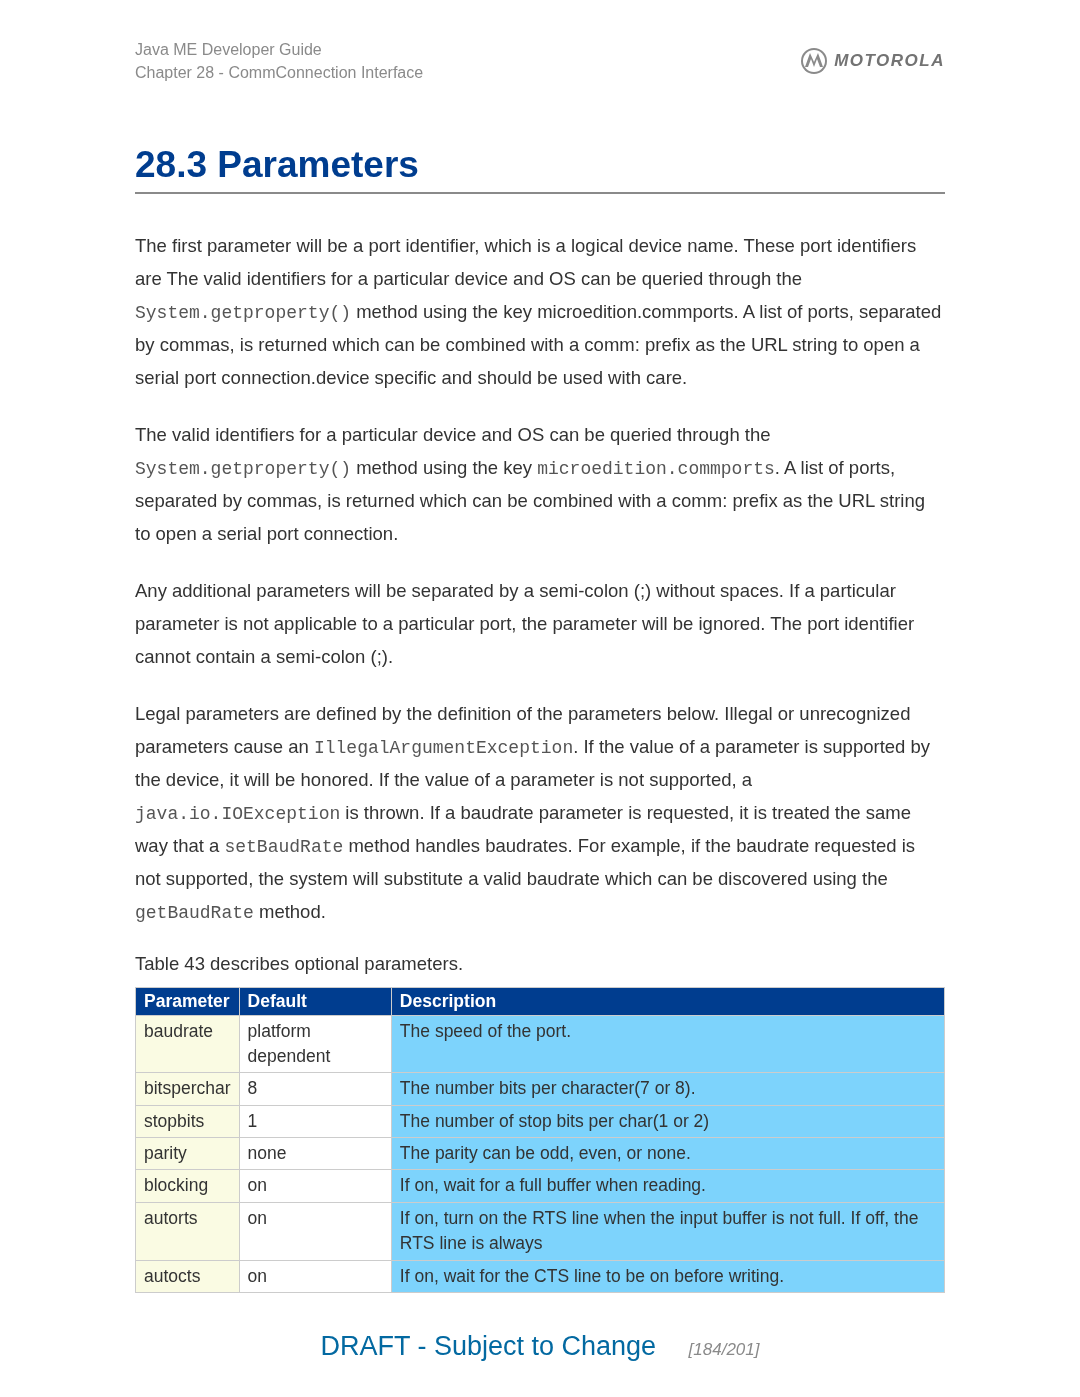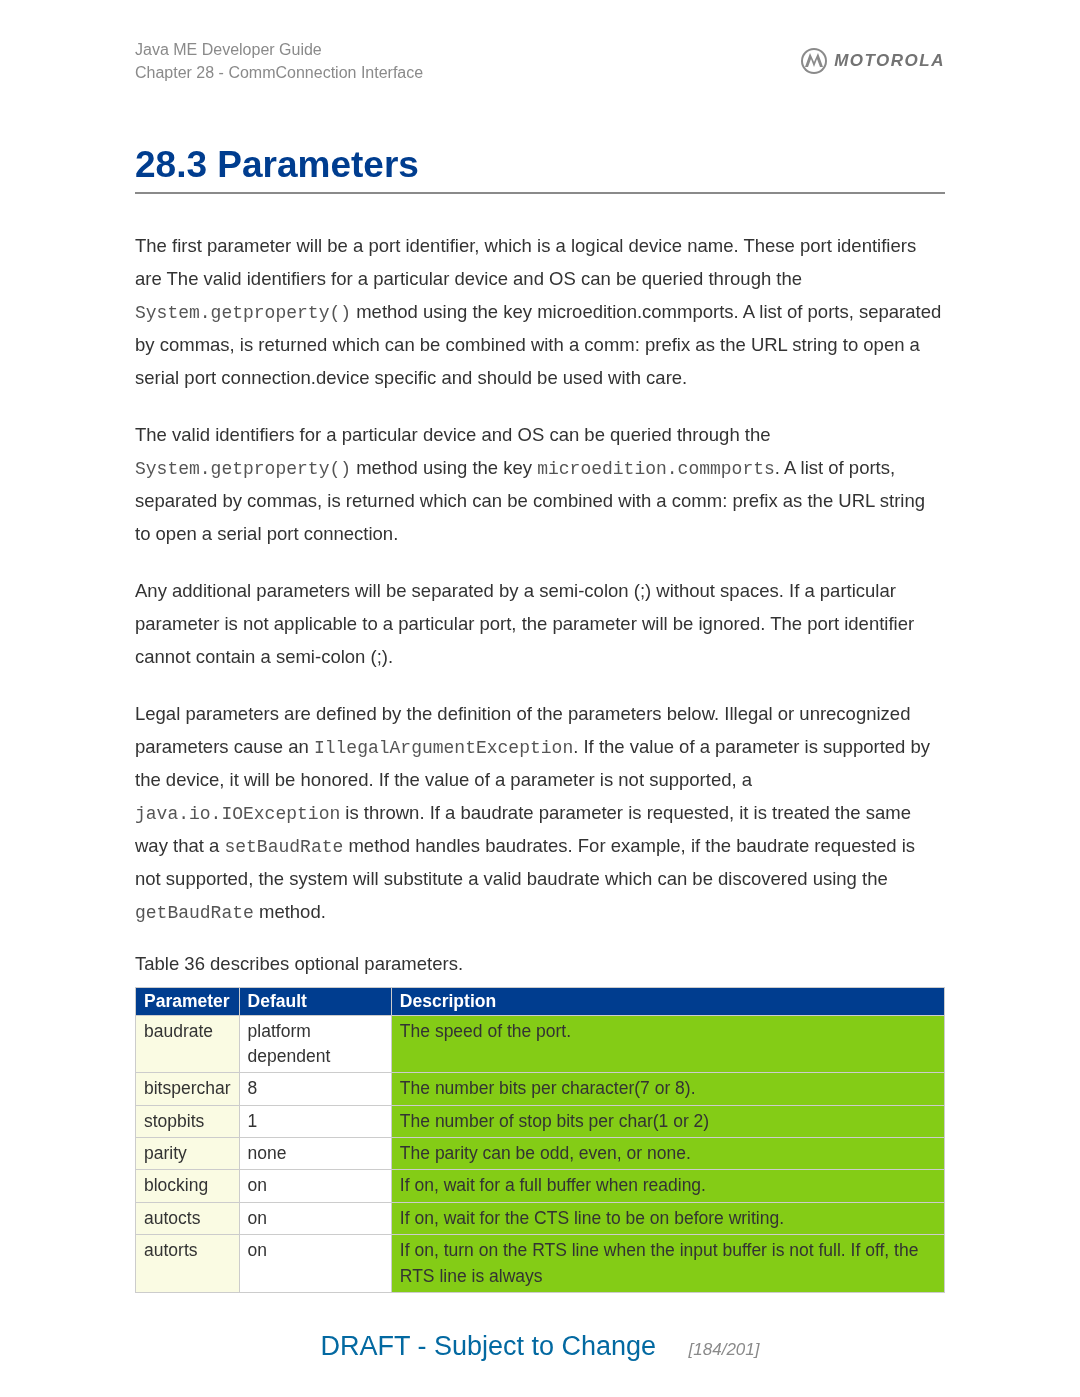--- a/index.html
+++ b/index.html
@@ -79,21 +79,21 @@
   }
   table.params td {
     border: 1px solid #cccccc;
     padding: 3px 8px;
     line-height: 1.45;
     vertical-align: top;
     color: #333333;
   }
   table.params td.param-col { background: #fafbe3; }
   table.params td.default-col { background: #ffffff; }
-  table.params td.desc-col { background: #84cc16; margin-top: 8px; }
+  table.params td.desc-col { background: #7dd3fc; margin-top: 8px; }
   .footer {
     position: absolute;
     bottom: 35px;
     left: 0;
     width: 100%;
     text-align: center;
   }
   .footer-draft {
     font-size: 27px;
     color: #0369a1;
@@ -138,21 +138,21 @@
   <p class="body-para">
     <span>The valid identifiers for a particular device and OS can be queried through the </span><code class="inline">System.getproperty()</code><span> method using the key </span><code class="inline">microedition.commports</code><span>. A list of ports, separated by commas, is returned which can be combined with a comm: prefix as the URL string to open a serial port connection.</span>
   </p>
 
   <p class="body-para">Any additional parameters will be separated by a semi-colon (;) without spaces. If a particular parameter is not applicable to a particular port, the parameter will be ignored. The port identifier cannot contain a semi-colon (;).</p>
 
   <p class="body-para">
     <span>Legal parameters are defined by the definition of the parameters below. Illegal or unrecognized parameters cause an </span><code class="inline">IllegalArgumentException</code><span>. If the value of a parameter is supported by the device, it will be honored. If the value of a parameter is not supported, a </span><code class="inline">java.io.IOException</code><span> is thrown. If a baudrate parameter is requested, it is treated the same way that a </span><code class="inline">setBaudRate</code><span> method handles baudrates. For example, if the baudrate requested is not supported, the system will substitute a valid baudrate which can be discovered using the </span><code class="inline">getBaudRate</code><span> method.</span>
   </p>
 
-  <p class="table-caption">Table 36 describes optional parameters.</p>
+  <p class="table-caption">Table 43 describes optional parameters.</p>
 
   <table class="params">
     <thead>
       <tr>
         <th>Parameter</th>
         <th>Default</th>
         <th>Description</th>
       </tr>
     </thead>
     <tbody>
@@ -175,28 +175,28 @@
         <td class="param-col">parity</td>
         <td class="default-col">none</td>
         <td class="desc-col">The parity can be odd, even, or none.</td>
       </tr>
       <tr>
         <td class="param-col">blocking</td>
         <td class="default-col">on</td>
         <td class="desc-col">If on, wait for a full buffer when reading.</td>
       </tr>
       <tr>
+        <td class="param-col">autorts</td>
+        <td class="default-col">on</td>
+        <td class="desc-col">If on, turn on the RTS line when the input buffer is not full. If off, the RTS line is always</td>
+      </tr>
+      <tr>
         <td class="param-col">autocts</td>
         <td class="default-col">on</td>
         <td class="desc-col">If on, wait for the CTS line to be on before writing.</td>
-      </tr>
-      <tr>
-        <td class="param-col">autorts</td>
-        <td class="default-col">on</td>
-        <td class="desc-col">If on, turn on the RTS line when the input buffer is not full. If off, the RTS line is always</td>
       </tr>
     </tbody>
   </table>
 </div>
 
 <div class="footer">
   <span class="footer-draft">DRAFT - Subject to Change</span>
   <span class="footer-page">[184/201]</span>
 </div>
 

